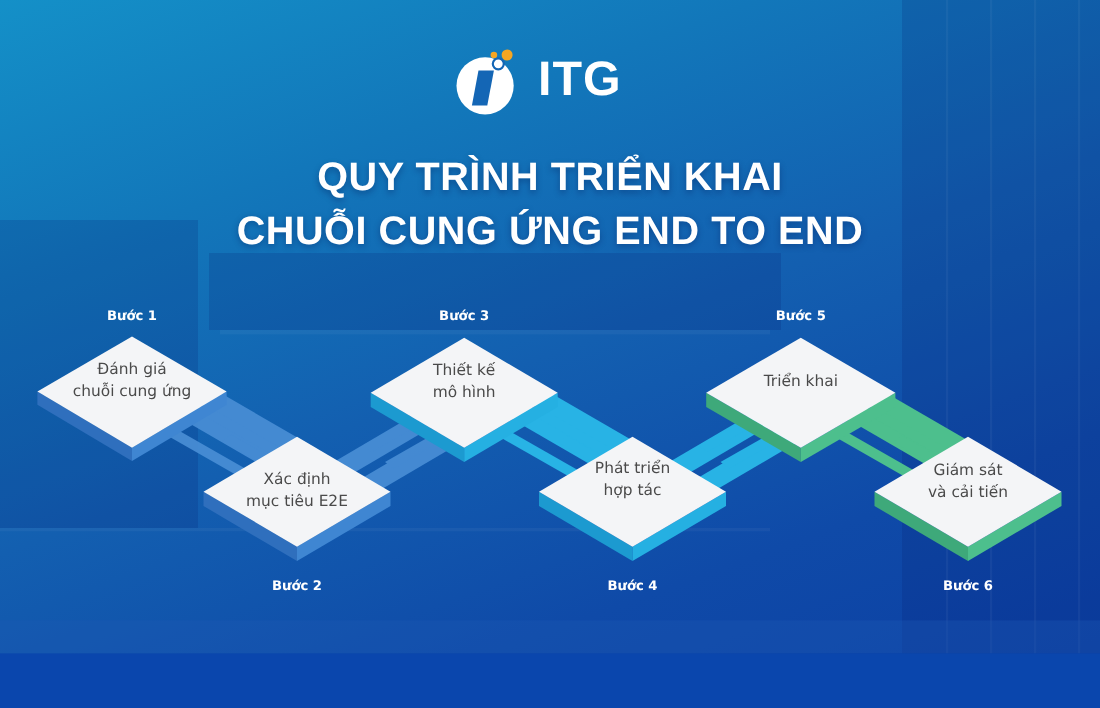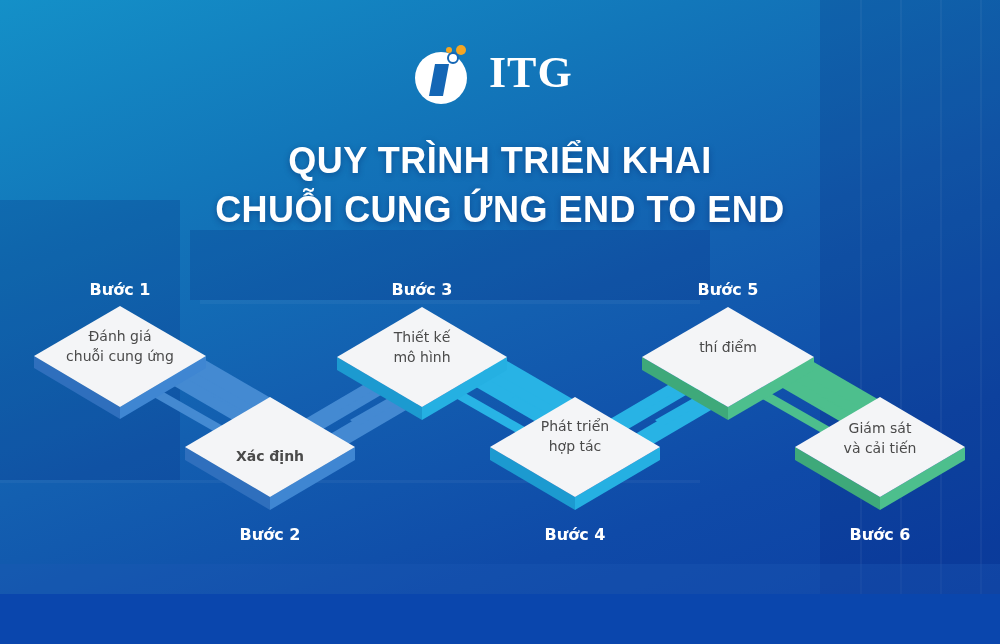--- a/index.html
+++ b/index.html
@@ -9,30 +9,30 @@
     background: linear-gradient(160deg, #1490c8 0%, #1277ba 25%, #135fb0 50%, #0f4aa8 75%, #0b3ea3 100%);
   }
   .bg-layer { position: absolute; inset: 0; pointer-events: none; }
   .bg-stripe { position: absolute; background: rgba(255,255,255,0.045); }
   .bg-dark { position: absolute; background: rgba(5,30,110,0.18); }
   .bottom-band { position: absolute; left: 0; right: 0; bottom: 0; height: 50px; background: #0a46ad; }
   .bottom-band-top { position: absolute; left: 0; right: 0; bottom: 50px; height: 30px; background: rgba(30,90,180,0.35); }
 
   .logo { position: absolute; left: 413px; top: 37px; height: 70px; display: flex; align-items: center; }
   .logo-mark { width: 56px; height: 56px; position: relative; }
-  .logo-text { color: #ffffff; font-family: Liberation Serif, serif; font-weight: 700; font-size: 44px; margin-left: 20px; letter-spacing: 1px; }
+  .logo-text { color: #ffffff; font-family: Liberation Sans, sans-serif; font-weight: 700; font-size: 44px; margin-left: 20px; letter-spacing: 1px; }
 
   .title { position: absolute; left: 0; right: 0; text-align: center; color: #ffffff;
     font-family: "Liberation Sans", sans-serif; font-weight: 700; font-size: 36px; letter-spacing: 0.5px;
     text-shadow: 0 2px 6px rgba(0,20,80,0.35); }
   .title.l1 { top: 140px; }
   .title.l2 { top: 189px; }
 
   .step-label { position: absolute; width: 160px; text-align: center; color: #ffffff;
-    font-family: "DejaVu Sans", sans-serif; font-weight: 700; font-size: 16px; }
+    font-family: "DejaVu Sans", sans-serif; font-weight: 700; font-size: 12px; }
 
   .diagram { position: absolute; left: 0; top: 0; width: 1000px; height: 644px; }
   .diamond-text { position: absolute; width: 150px; text-align: center; color: #4a4a4a;
     font-family: "DejaVu Sans", sans-serif; font-size: 14px; line-height: 20px; }
 </style>
 </head>
 <body>
 
 <div class="bg-layer">
   <div class="bg-dark" style="left:190px;top:230px;width:520px;height:70px;"></div>
@@ -148,30 +148,31 @@
 <div class="step-label" style="left:190px;top:525px;">Bước 2</div>
 <div class="step-label" style="left:342px;top:280px;">Bước 3</div>
 <div class="step-label" style="left:495px;top:525px;">Bước 4</div>
 <div class="step-label" style="left:648px;top:280px;">Bước 5</div>
 <div class="step-label" style="left:800px;top:525px;">Bước 6</div>
 
 <div class="diamond-text" style="left:45px;top:326px;">
   <div>Đánh giá</div>
   <div>chuỗi cung ứng</div>
 </div>
-<div class="diamond-text" style="left:195px;top:446px;font-weight:bold;">
+<div class="diamond-text" style="left:195px;top:426px;">
   <div>Xác định</div>
+  <div>mục tiêu E2E</div>
 </div>
 <div class="diamond-text" style="left:347px;top:327px;">
   <div>Thiết kế</div>
   <div>mô hình</div>
 </div>
 <div class="diamond-text" style="left:500px;top:416px;">
   <div>Phát triển</div>
   <div>hợp tác</div>
 </div>
 <div class="diamond-text" style="left:653px;top:337px;">
-  <div>thí điểm</div>
+  <div>Triển khai</div>
 </div>
 <div class="diamond-text" style="left:805px;top:418px;">
   <div>Giám sát</div>
   <div>và cải tiến</div>
 </div>
 
 </body></html>

